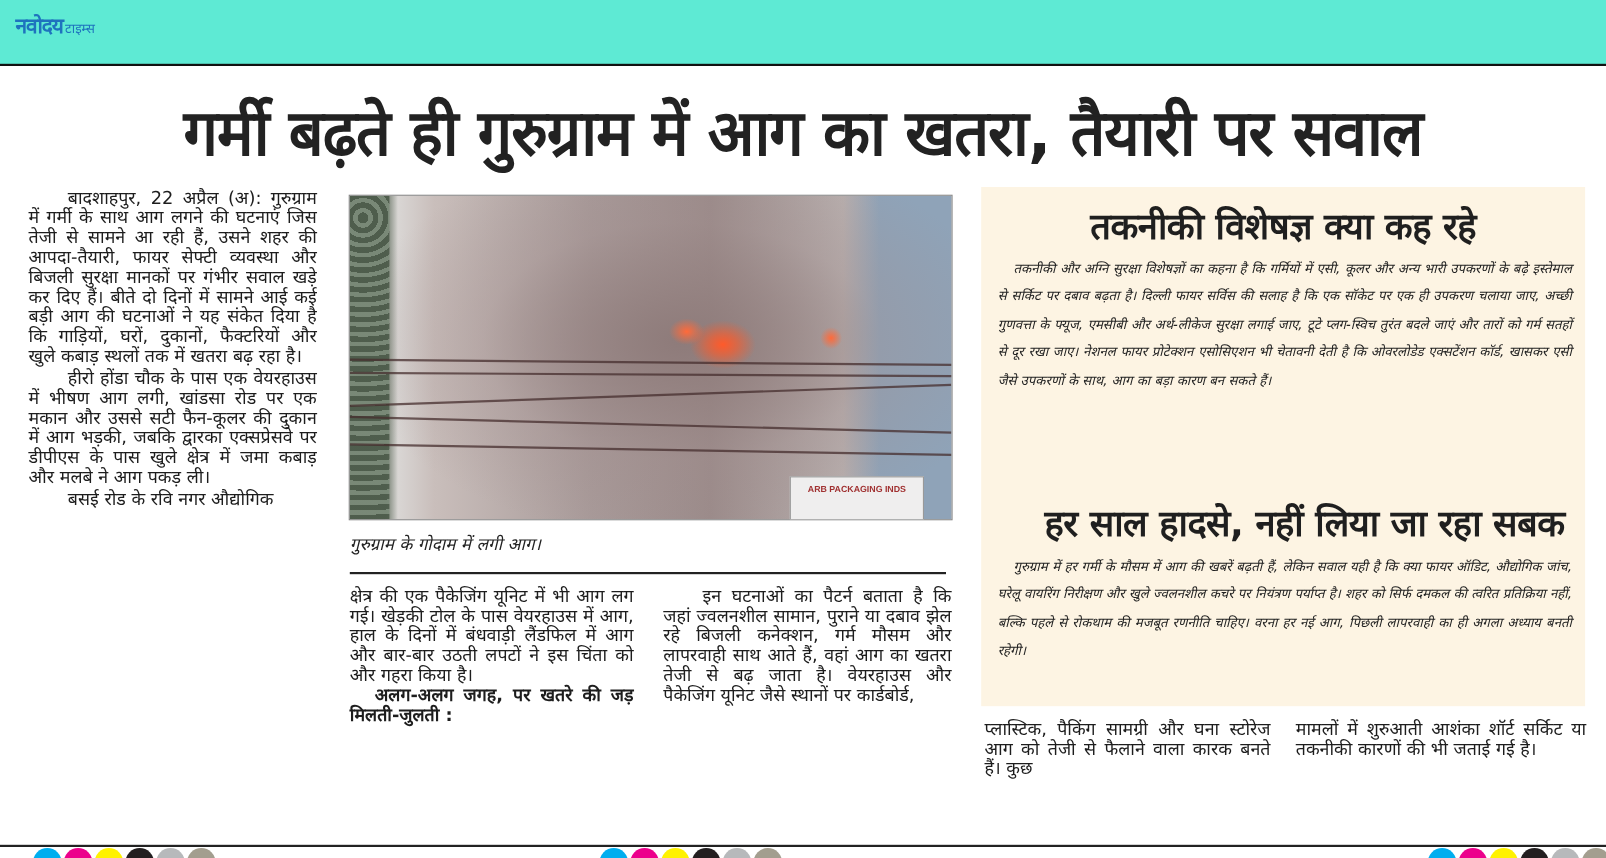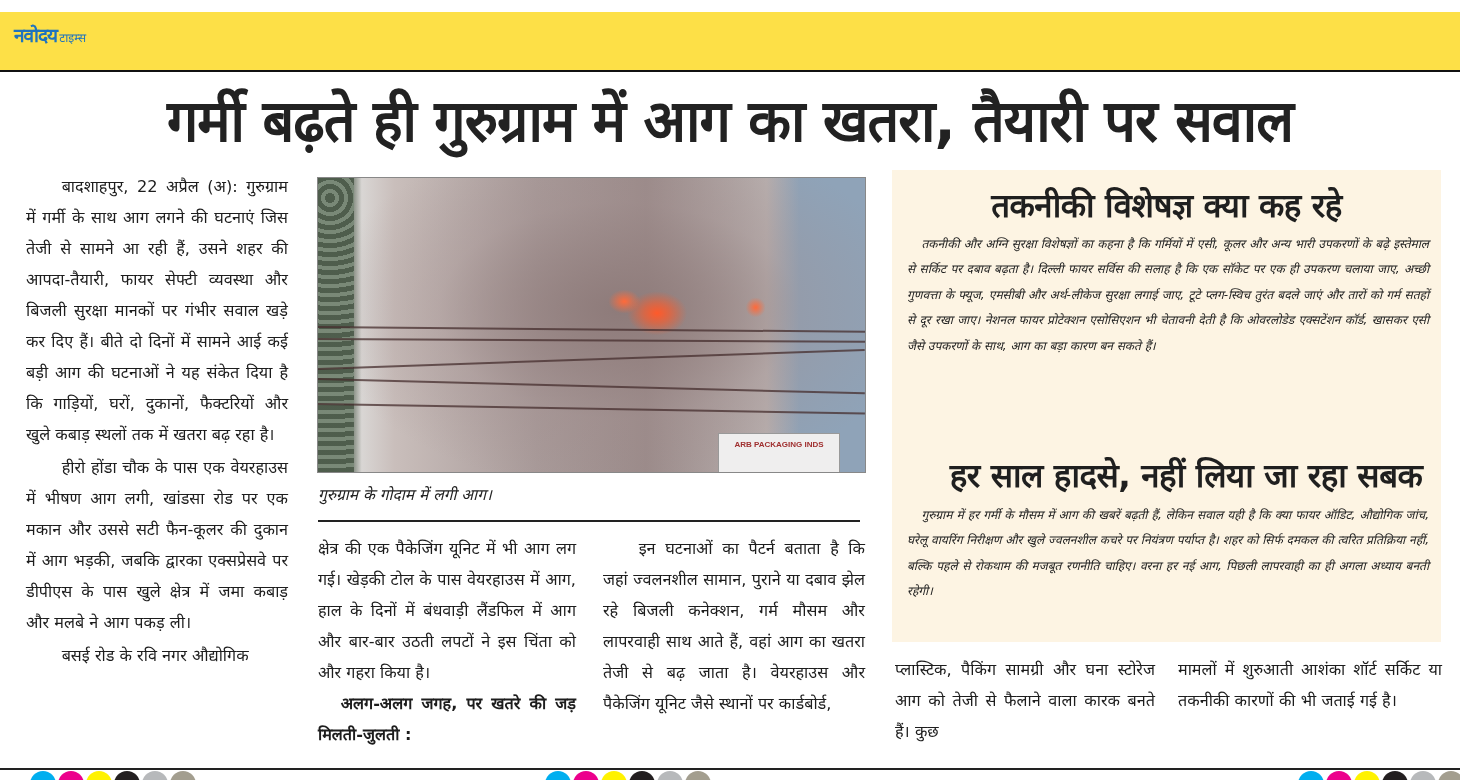--- a/index.html
+++ b/index.html
@@ -1,22 +1,22 @@
 <!DOCTYPE html>
 <html><head>
   <meta charset="utf-8">
   <style>
     * { box-sizing: border-box; margin: 0; padding: 0; }
     html, body { width: 1460px; height: 780px; overflow: hidden; background: #ffffff; }
     body { position: relative; font-family: "DejaVu Sans", sans-serif; color: #1a1a1a; }
 
     
     .topbar {
-      position: absolute; left: 0; top: 12px; width: 1460px; height: 60px;
-      background: #fde047; border-bottom: 2px solid #111;
+      position: absolute; left: 0; top: 0; width: 1460px; height: 60px;
+      background: #5eead4; border-bottom: 2px solid #111;
     }
     .logo {
       position: absolute; left: 14px; top: 10px; height: 26px;
       display: flex; align-items: baseline; gap: 2px; cursor: pointer;
     }
     .logo-main { font-family: "DejaVu Sans", sans-serif; font-weight: bold; font-size: 19px; color: #1e73be; letter-spacing: -1px; }
     .logo-sub { font-family: "DejaVu Sans", sans-serif; font-size: 12px; color: #1e73be; }
     .edition {
       position: absolute; left: 163px; top: 9px;
       font-family: "Liberation Sans", sans-serif; font-weight: bold; font-size: 15px; line-height: 21px; color: #111;
@@ -27,21 +27,21 @@
       position: absolute; left: 0; top: 78px; width: 1460px; height: 86px;
       text-align: center;
       font-family: "DejaVu Sans", sans-serif; font-weight: bold;
       font-size: 58px; line-height: 86px; letter-spacing: -1px; color: #222;
       transform: scaleX(0.96); transform-origin: center;
     }
 
     
     .col {
       position: absolute;
-      font-family: "DejaVu Sans", sans-serif; font-size: 16.2px; line-height: 31px;
+      font-family: "DejaVu Sans", sans-serif; font-size: 16.2px; line-height: 18px;
       text-align: justify; color: #1d1d1d;
     }
     .col p { text-indent: 2.2em; }
     .col p + p { margin-top: 2px; }
     .col1 { left: 26px; top: 171px; width: 262px; }
     .col2 { left: 318px; top: 533px; width: 258px; }
     .col3 { left: 603px; top: 533px; width: 262px; }
     .col4 { left: 895px; top: 654px; width: 260px; }
     .col5 { left: 1178px; top: 654px; width: 264px; }
     .col4 p, .col5 p { text-indent: 0; }

